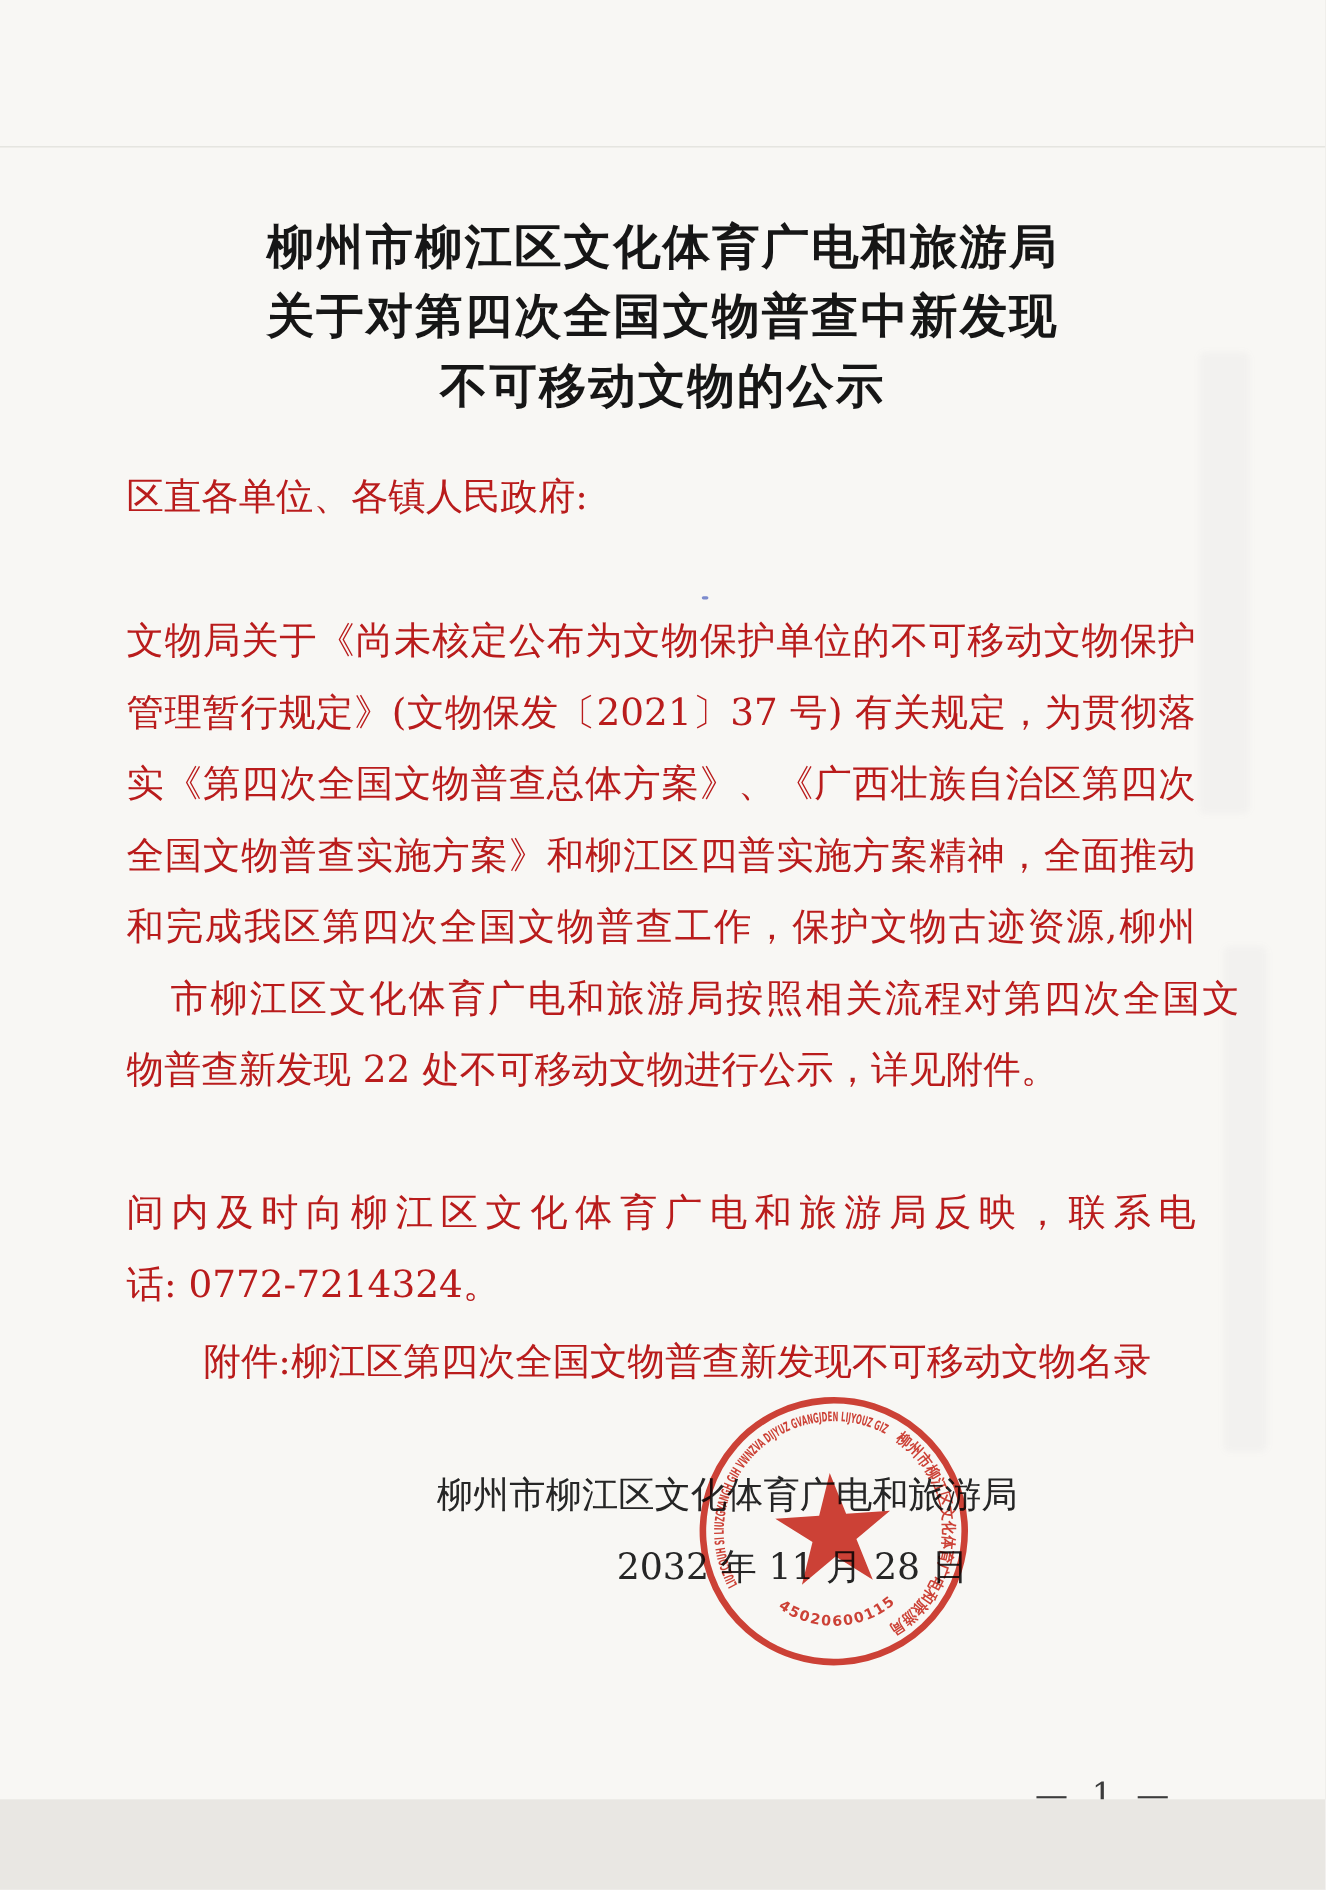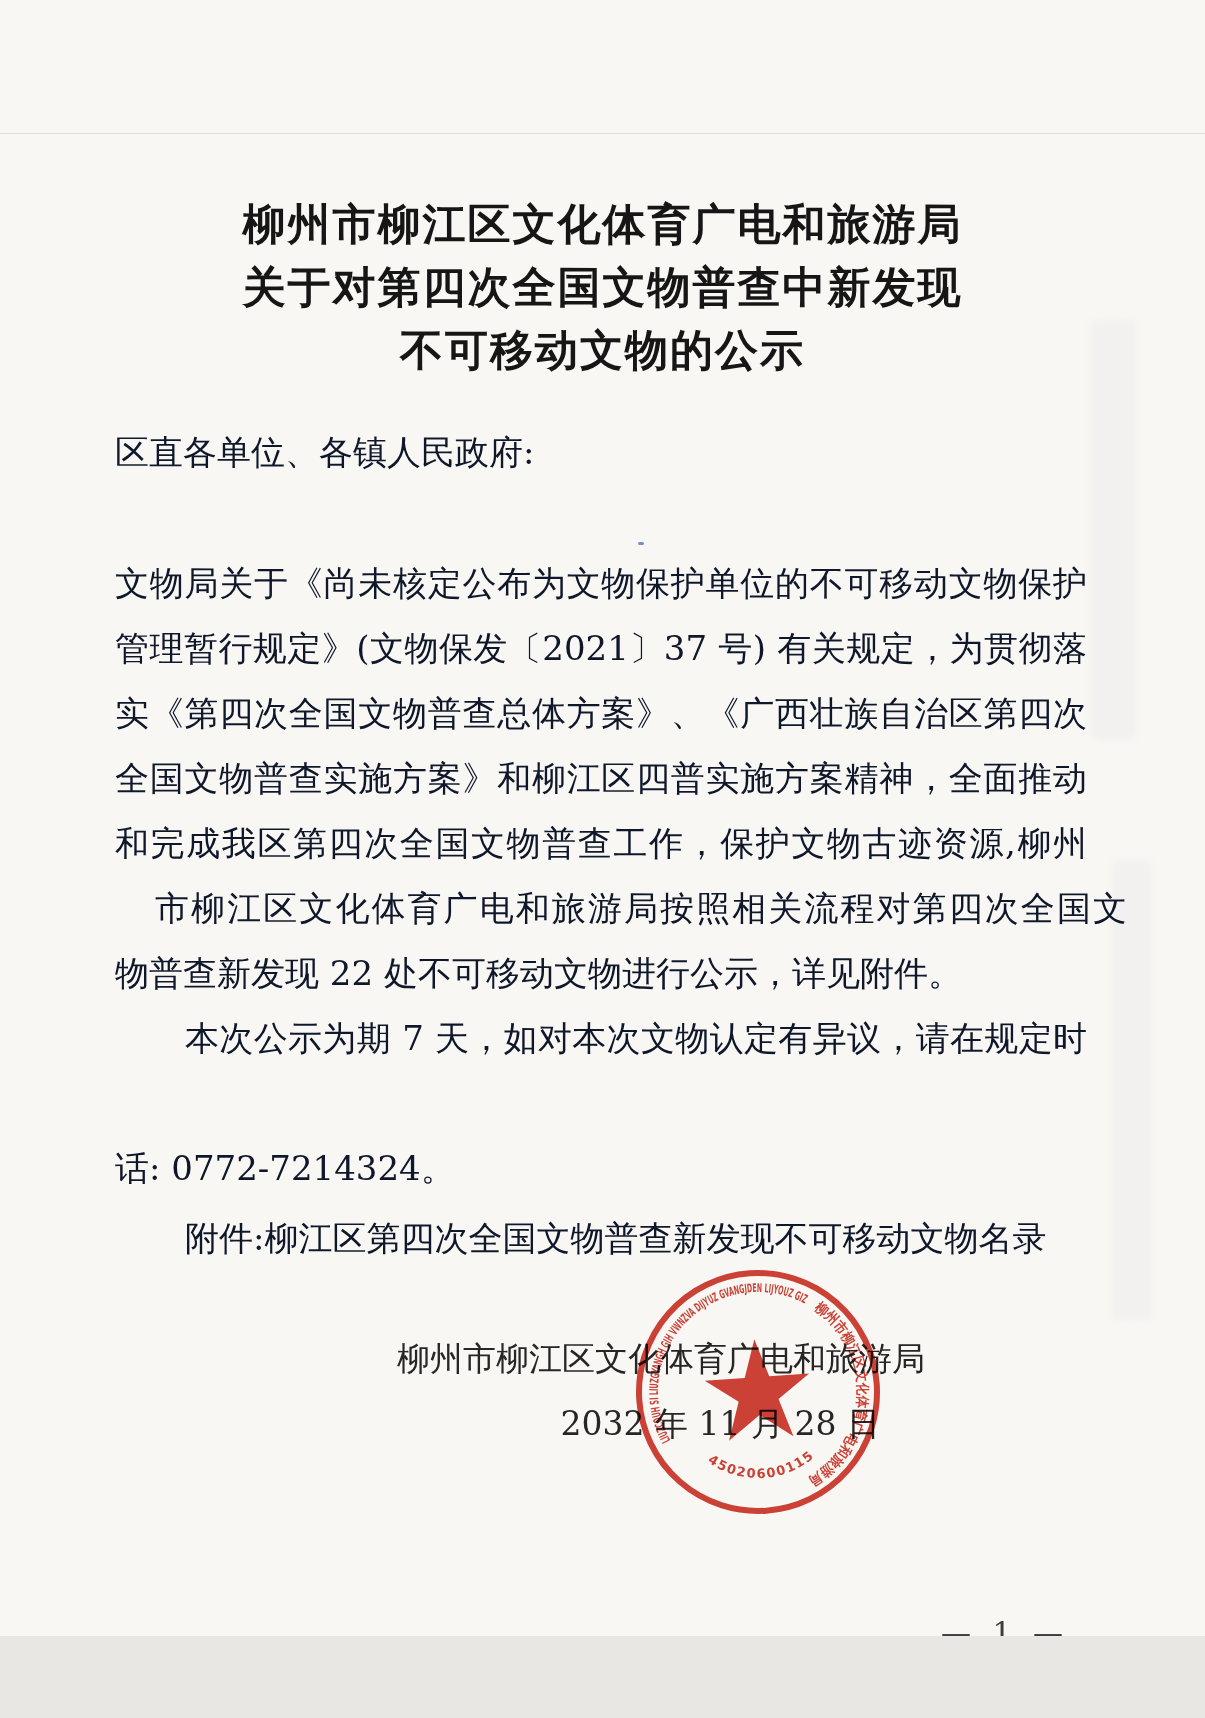--- a/index.html
+++ b/index.html
@@ -21,21 +21,21 @@
     text-align:center;
     font-size:43px;font-weight:700;
     letter-spacing:2px;
     color:#161616;
     white-space:nowrap;
   }
   .body-line{
     position:absolute;left:115px;width:972px;
     font-size:34px;
     line-height:1.35;
-    color:#0f172a;
+    color:#b91c1c;
     white-space:nowrap;
   }
   .just{
     white-space:normal;
     text-align:justify;
     text-align-last:justify;
   }
   .indent{text-indent:70px;}
   .sig-line{
     position:absolute;left:0;
@@ -74,21 +74,21 @@
   <div class="body-line" style="top:430px;">区直各单位、各镇人民政府:</div>
 
   <div class="body-line just" style="top:561px;">文物局关于《尚未核定公布为文物保护单位的不可移动文物保护</div>
   <div class="body-line just" style="top:626px;">管理暂行规定》(文物保发〔2021〕37 号) 有关规定，为贯彻落</div>
   <div class="body-line just" style="top:756px;">全国文物普查实施方案》和柳江区四普实施方案精神，全面推动</div>
   <div class="body-line just" style="top:691px;">实《第四次全国文物普查总体方案》、《广西壮族自治区第四次</div>
   <div class="body-line just" style="top:821px;">和完成我区第四次全国文物普查工作，保护文物古迹资源,柳州</div>
   <div class="body-line just" style="top:886px;margin-left:40px;">市柳江区文化体育广电和旅游局按照相关流程对第四次全国文</div>
   <div class="body-line" style="top:951px;">物普查新发现 22 处不可移动文物进行公示，详见附件。</div>
 
-  <div class="body-line just indent" style="top:1016px;">本次公示为期 7 天，如对本次文物认定有异议，请在规定时</div>
+  <div class="body-line just" style="top:1081px;">间内及时向柳江区文化体育广电和旅游局反映，联系电</div>
   <div class="body-line" style="top:1146px;">话: 0772-7214324。</div>
 
   <div class="body-line indent" style="top:1216px;">附件:柳江区第四次全国文物普查新发现不可移动文物名录</div>
 
   <div class="sig-line" style="top:1337px;width:925px;">柳州市柳江区文化体育广电和旅游局</div>
   <div class="sig-line" style="top:1402px;width:880px;">2032 年 11 月 28 日</div>
 
   <div class="page-num" style="left:905px;top:1615px;width:200px;text-align:center;">— 1 —</div>
 
   <div class="seal">

